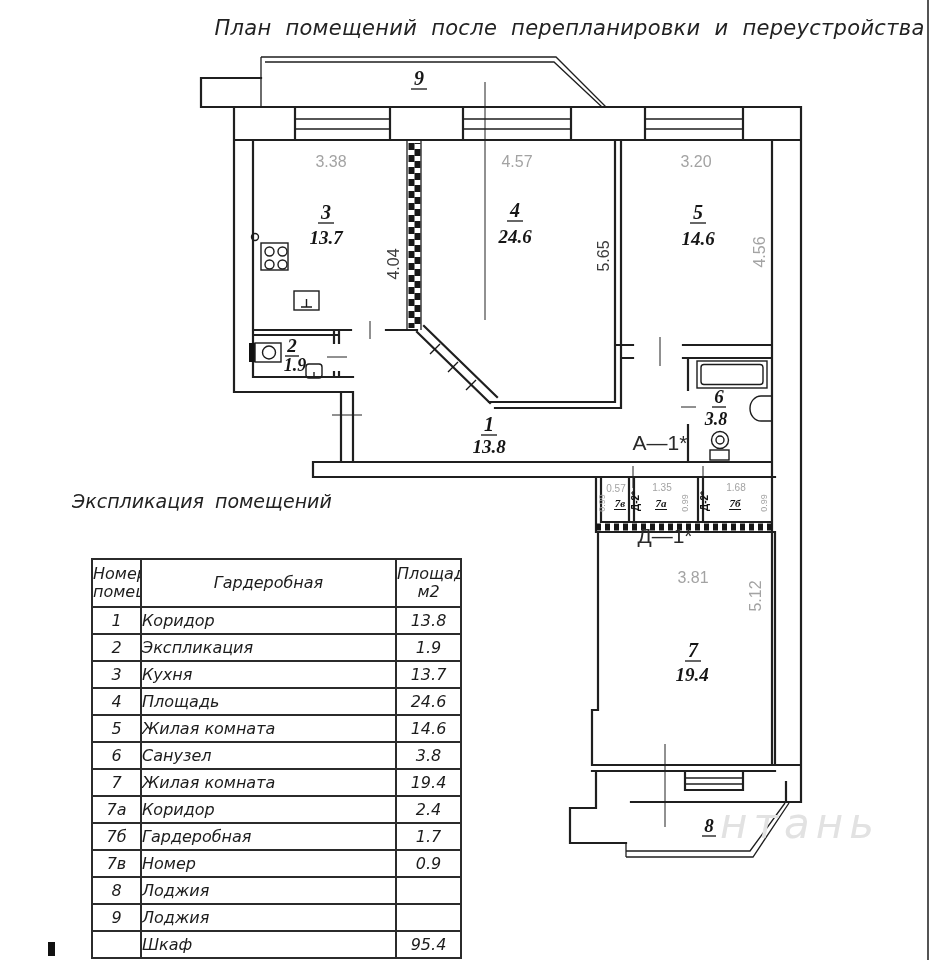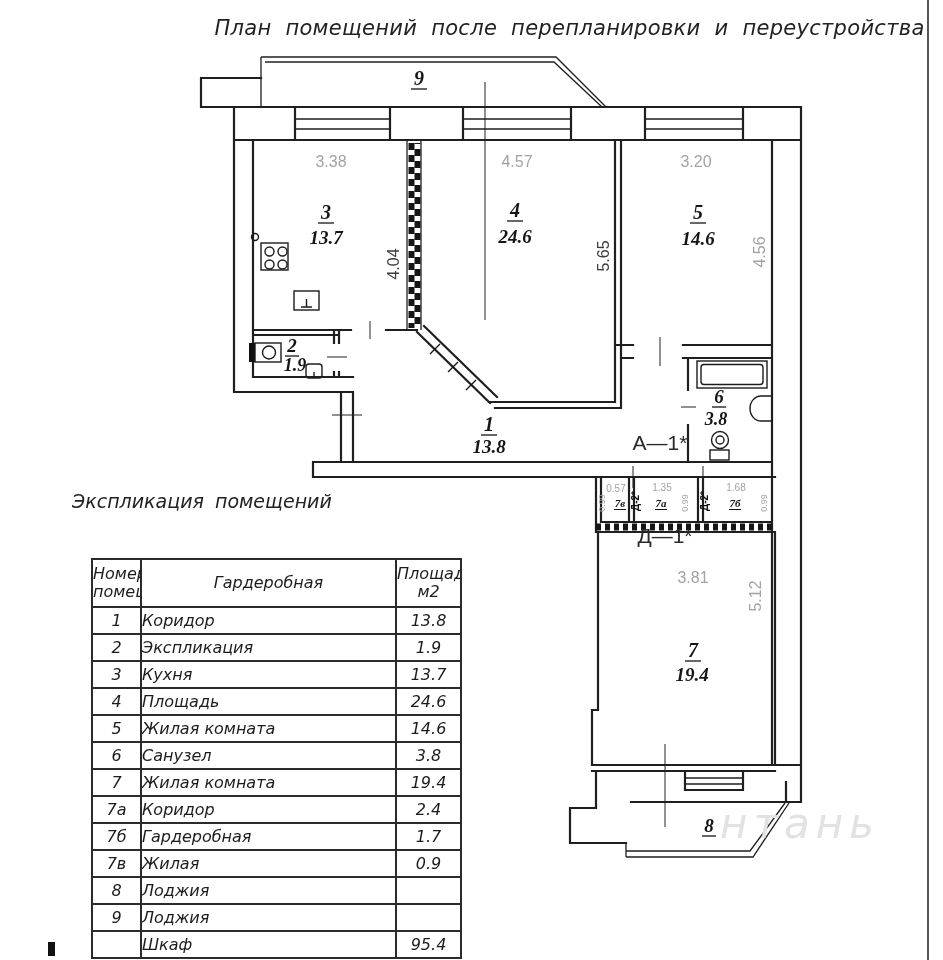--- a/index.html
+++ b/index.html
@@ -264,21 +264,21 @@
         <td class="c-name">Коридор</td>
         <td class="c-area">2.4</td>
       </tr>
       <tr class="row">
         <td class="c-num">7б</td>
         <td class="c-name">Гардеробная</td>
         <td class="c-area">1.7</td>
       </tr>
       <tr class="row">
         <td class="c-num">7в</td>
-        <td class="c-name">Жилая</td>
+        <td class="c-name">Номер</td>
         <td class="c-area">0.9</td>
       </tr>
       <tr class="row">
         <td class="c-num">8</td>
         <td class="c-name">Лоджия</td>
         <td class="c-area"></td>
       </tr>
       <tr class="row">
         <td class="c-num">9</td>
         <td class="c-name">Лоджия</td>

